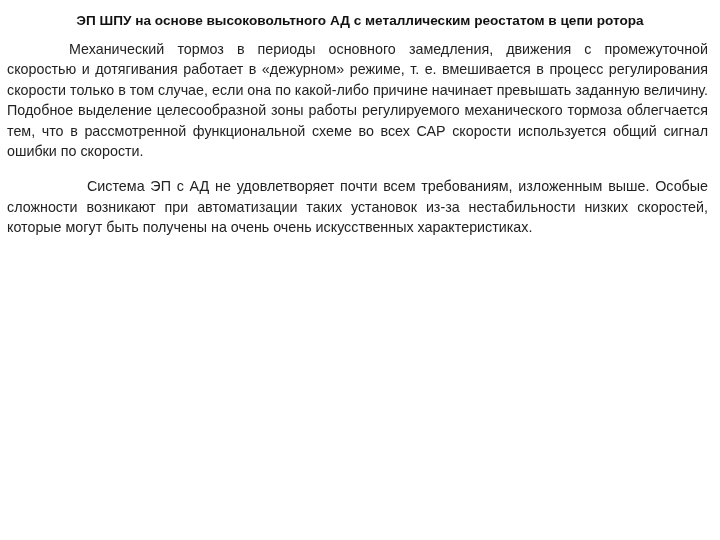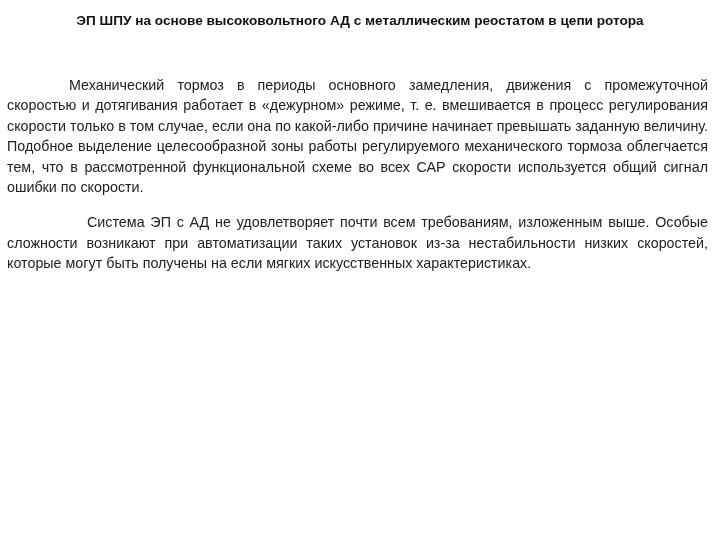--- a/index.html
+++ b/index.html
@@ -43,27 +43,27 @@
       width: 701px;
       font-size: 14.3px;
       line-height: 20.4px;
       color: #222;
     }
     .para {
       margin: 0;
       text-align: justify;
       text-align-last: left;
     }
-    .p1 { text-indent: 62px; margin-top: 36px; }
+    .p1 { text-indent: 62px; }
     .p2 { text-indent: 82px; margin-top: -6px; }
     .p3 { text-indent: 80px; margin-top: 15px; }
   </style>
 </head>
 <body>
 
 <div class="slide">
   <div class="title">ЭП ШПУ на основе высоковольтного АД с металлическим реостатом в цепи ротора</div>
 
   <div class="body">
     <p class="para p1">Механический тормоз в периоды основного замедления, движения с промежуточной скоростью и дотягивания работает в «дежурном» режиме, т. е. вмешивается в процесс регулирования скорости только в том случае, если она по какой-либо причине начинает превышать заданную величину. Подобное выделение целесообразной зоны работы регулируемого механического тормоза облегчается тем, что в рассмотренной функциональной схеме во всех САР скорости используется общий сигнал ошибки по скорости.</p>
-    <p class="para p3">Система ЭП с АД не удовлетворяет почти всем требованиям, изложенным выше. Особые сложности возникают при автоматизации таких установок из-за нестабильности низких скоростей, которые могут быть получены на если мягких искусственных характеристиках.</p>
+    <p class="para p3">Система ЭП с АД не удовлетворяет почти всем требованиям, изложенным выше. Особые сложности возникают при автоматизации таких установок из-за нестабильности низких скоростей, которые могут быть получены на очень очень искусственных характеристиках.</p>
   </div>
 </div>
 
 </body></html>

